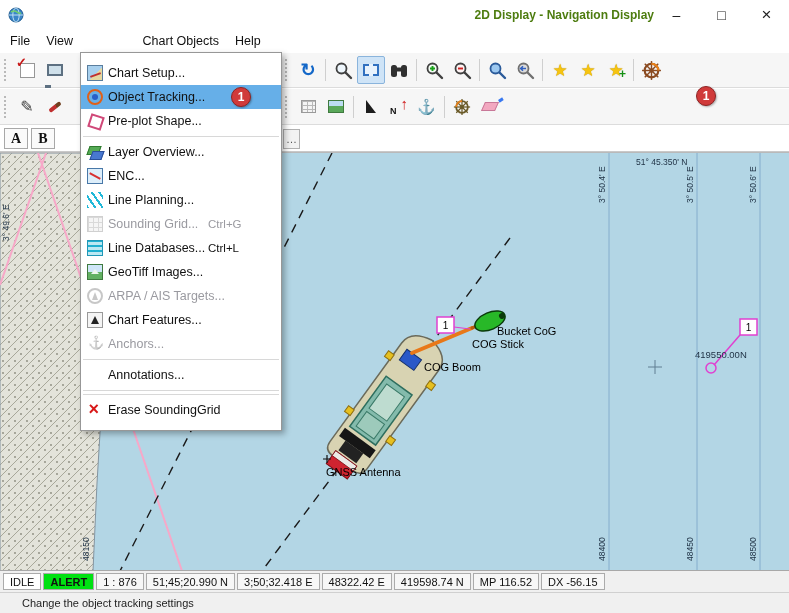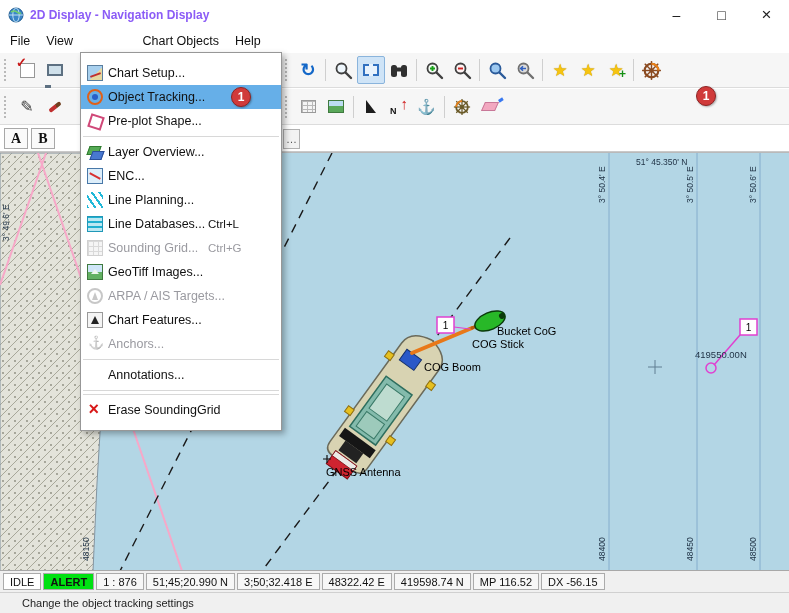--- a/index.html
+++ b/index.html
@@ -2,21 +2,21 @@
 <html><head>
 <meta charset="utf-8">
 <style>
   * { margin:0; padding:0; box-sizing:border-box; }
   body { background:#cfd6dd; font-family:"Liberation Sans", sans-serif; }
   .window { position:relative; width:789px; height:613px; background:#fff; outline:1px solid #7a9ab8; overflow:hidden; }
 
   
   .titlebar { height:30px; display:flex; align-items:center; background:#fff; }
   .app-icon { margin:0 6px 0 8px; display:flex; }
-  .title-text { font-size:12px; font-weight:bold; color:#8b5cf6; flex:1; }
+  .title-text { font-size:12px; font-weight:bold; color:#4d7c0f; flex:1;text-align:right; }
   .win-btns { display:flex; height:100%; }
   .win-btn { width:45px; display:flex; align-items:center; justify-content:center; font-size:14px; color:#222; }
   .win-btn.close { font-size:17px; }
 
   
   .menubar { height:22px; display:flex; align-items:stretch; background:#fff; padding-left:2px; font-size:12.5px; }
   .menu-item { display:flex; align-items:center; padding:0 7px; color:#111; border:1px solid transparent; }
   .menu-item.active { background:#cde4f7; border-color:#90bde6;margin-top:32px; }
 
   
@@ -432,34 +432,34 @@
           <span class="icon16 ic-enc"></span>
         </span>
       <span class="lbl">ENC...</span>
     </div>
     <div class="mi">
       <span class="ic">
           <span class="icon16 ic-lineplan"></span>
         </span>
       <span class="lbl">Line Planning...</span>
     </div>
+    <div class="mi dis">
+      <span class="ic">
+          <span class="icon16 ic-soundgrid"></span>
+        </span>
+      <span class="lbl">Sounding Grid...</span>
+      <span class="sc">Ctrl+G</span>
+    </div>
     <div class="mi">
       <span class="ic">
           <span class="icon16 ic-linedb"></span>
         </span>
       <span class="lbl">Line Databases...</span>
       <span class="sc">Ctrl+L</span>
     </div>
-    <div class="mi dis">
-      <span class="ic">
-          <span class="icon16 ic-soundgrid"></span>
-        </span>
-      <span class="lbl">Sounding Grid...</span>
-      <span class="sc">Ctrl+G</span>
-    </div>
     <div class="mi">
       <span class="ic">
           <span class="icon16 ic-geotiff"></span>
         </span>
       <span class="lbl">GeoTiff Images...</span>
     </div>
     <div class="mi dis">
       <span class="ic">
           <span class="icon16 ic-arpa"></span>
         </span>

